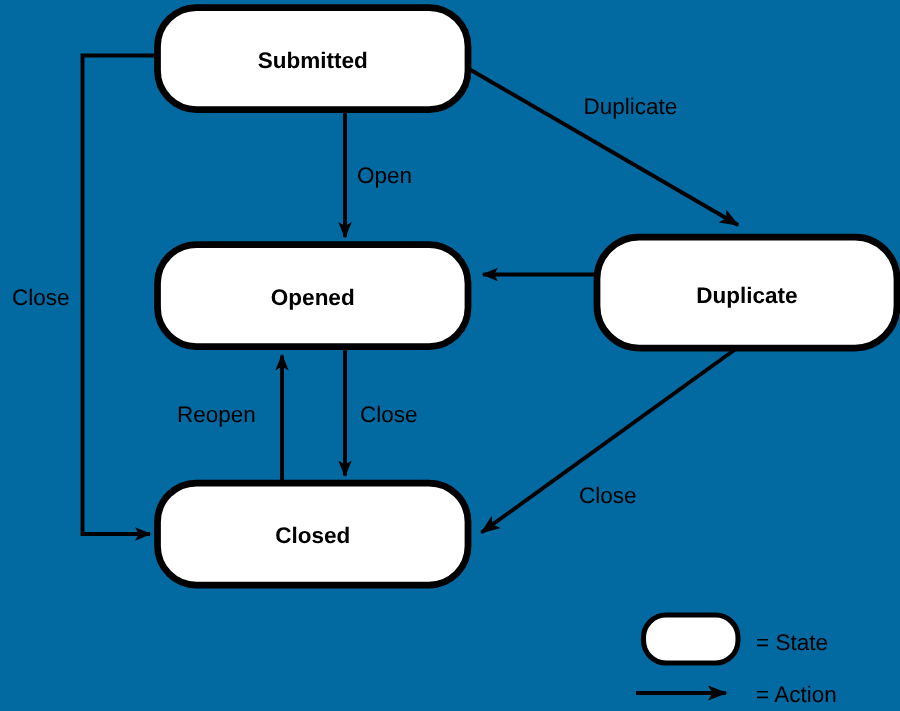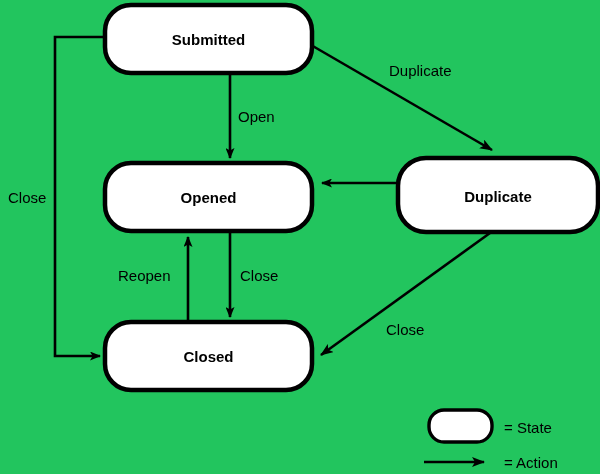--- a/index.html
+++ b/index.html
@@ -10,21 +10,21 @@
   body {
     width: 600px;
     height: 474px;
     font-family: "Liberation Sans", sans-serif;
     overflow: hidden;
   }
   #diagram-root {
     position: relative;
     width: 600px;
     height: 474px;
-    background: #22c55e;
+    background: #0369a1;
   }
   #diagram-svg {
     position: absolute;
     left: 0;
     top: 0;
     width: 600px;
     height: 474px;
     display: block;
   }
   .state-label {

